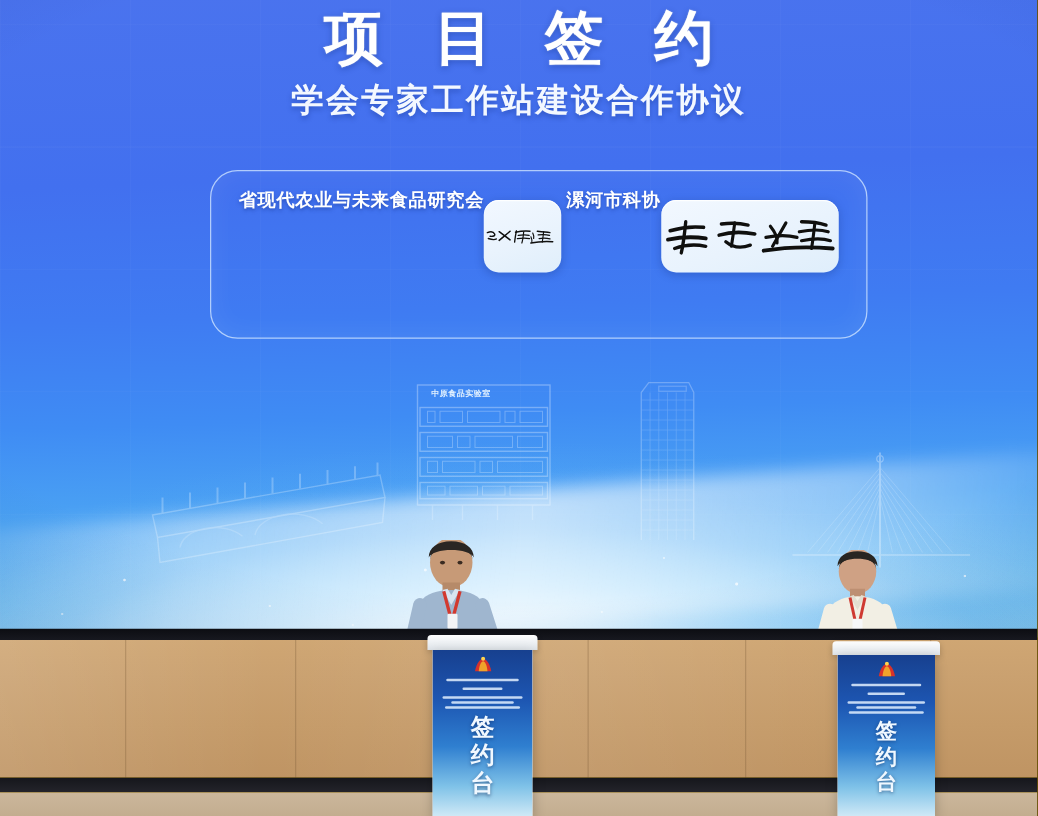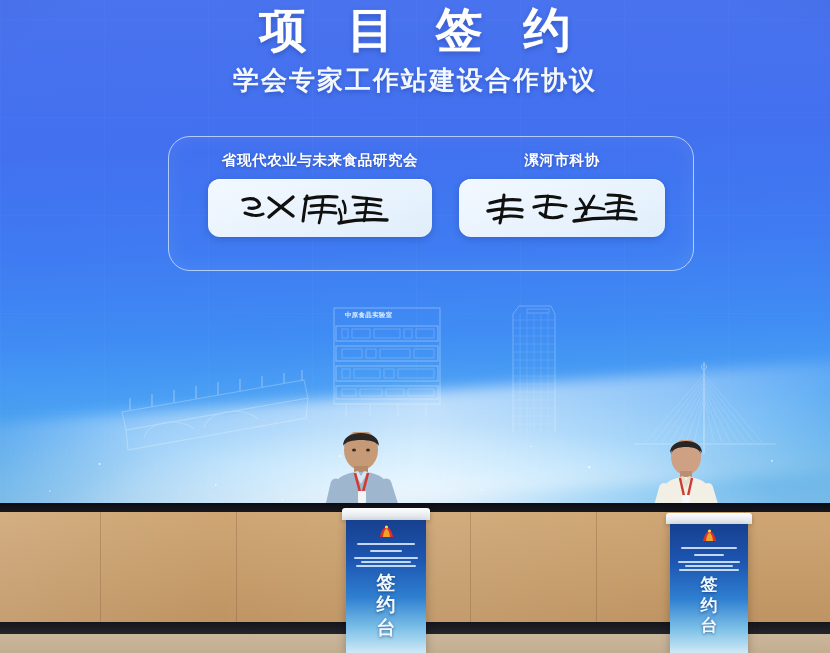--- a/index.html
+++ b/index.html
@@ -49,21 +49,21 @@
   
   .sign-panel{
     position:absolute;left:168px;top:136px;width:524px;height:133px;
     border:1.6px solid rgba(206,228,255,.80);border-radius:22px;
     box-shadow:inset 0 0 22px rgba(255,255,255,.07);
   }
   .sign-cols{
     position:absolute;inset:0;display:flex;align-items:flex-start;
     justify-content:space-between;padding:14px 22px 0 22px;box-sizing:border-box;
   }
-  .sign-col{display:flex;flex-direction:column;align-items:center;}
+  .sign-col{display:flex;flex-direction:row;align-items:flex-start;}
   .sign-col.left{width:258px;}
   .sign-col.right{width:218px;}
   .org-label{
     font-size:14.5px;font-weight:bold;color:#ffffff;letter-spacing:.6px;
     text-shadow:0 1px 3px rgba(20,50,140,.5);white-space:nowrap;
   }
   .sig-box{
     margin-top:9px;height:58px;border-radius:12px;
     background:linear-gradient(160deg,#f2f8ff 0%, #e9f3fd 55%, #dfeefb 100%);
     box-shadow:0 2px 7px rgba(18,44,120,.28), inset 0 1px 0 rgba(255,255,255,.9);

